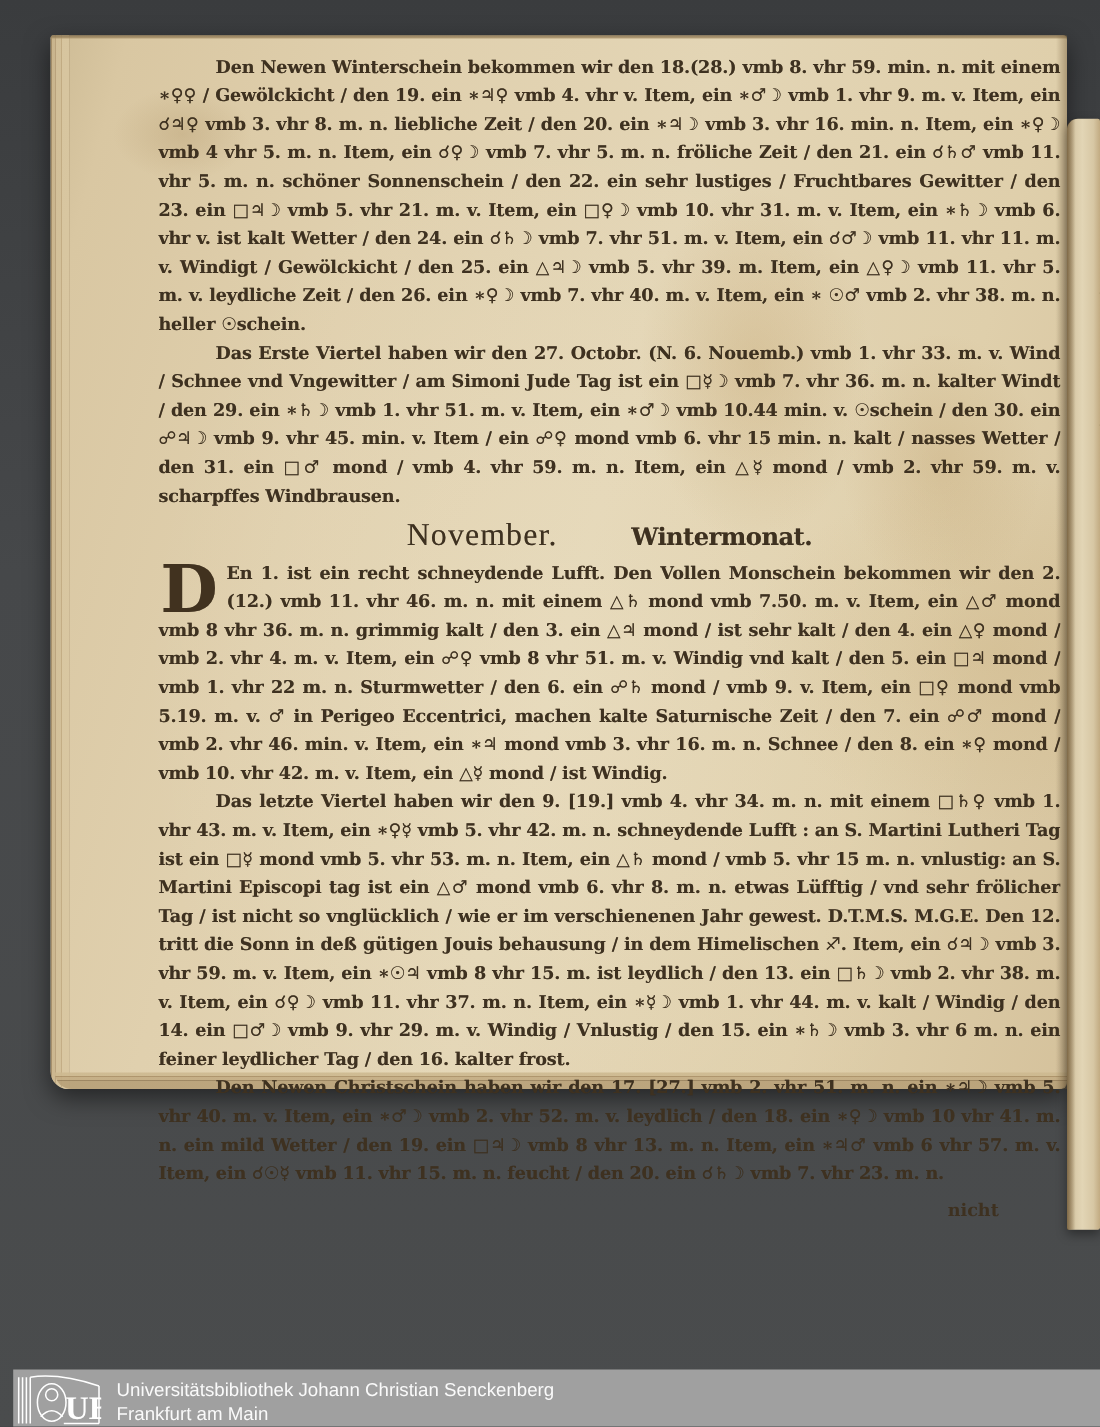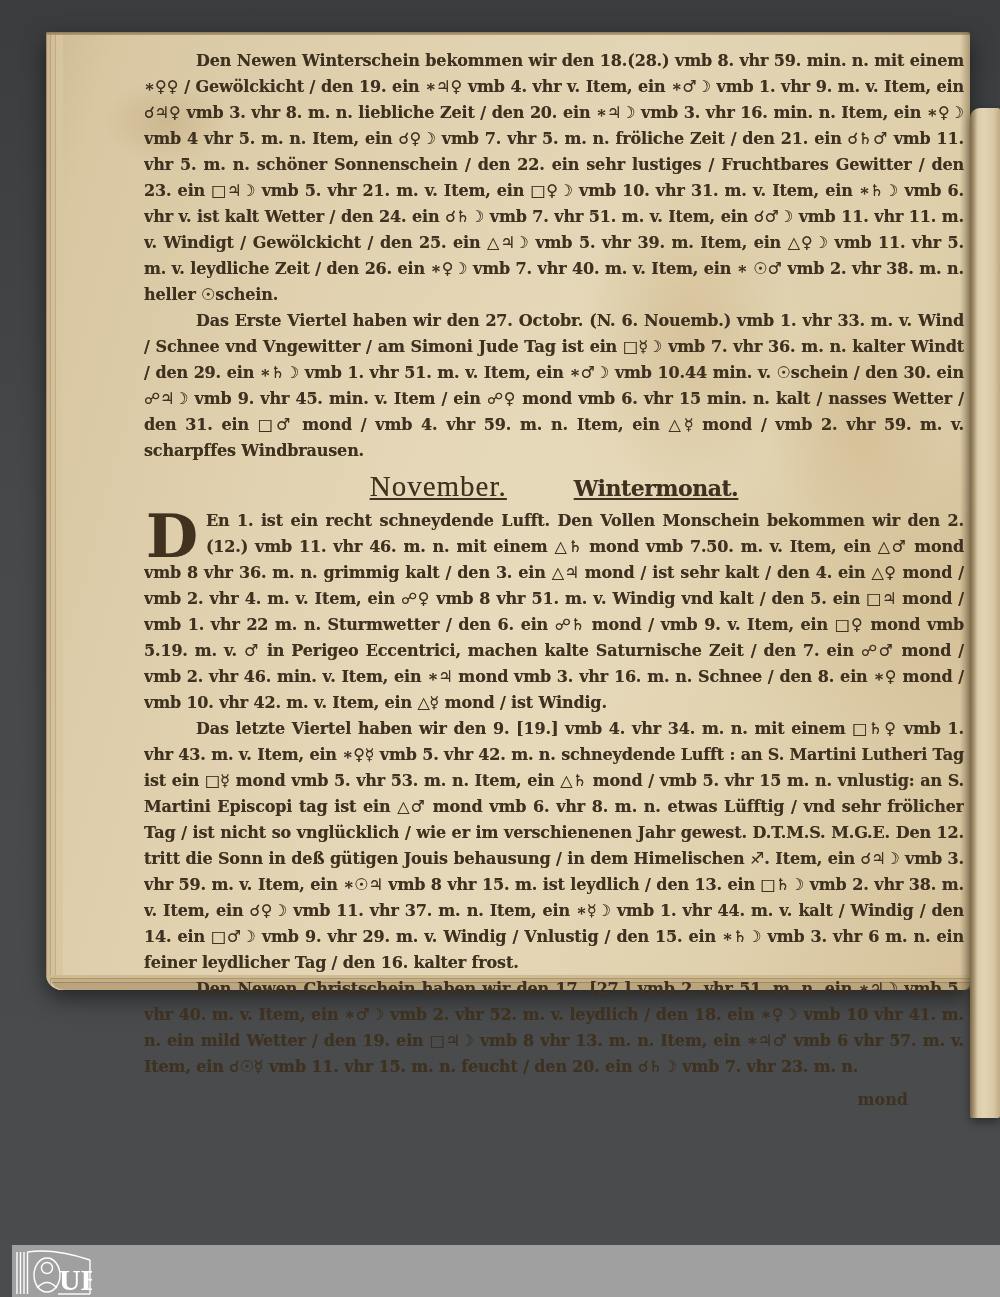--- a/index.html
+++ b/index.html
@@ -50,21 +50,21 @@
   
   .content{position:absolute;left:98px;top:16px;width:820px;height:1102px;overflow:hidden;
     font-size:16px;line-height:26px;font-weight:bold;letter-spacing:-.15px;
     color:#3e3120;text-align:justify;
     text-shadow:0 0 .6px rgba(62,49,32,.55);}
   .content p{margin:0;text-indent:52px;}
   .content p.dropcap-para{text-indent:0;}
   .drop-cap{float:left;font-size:60px;line-height:48px;padding:4px 8px 0 2px;
     font-weight:bold;color:#41321f;}
   .heading-row{display:flex;justify-content:center;gap:67px;align-items:baseline;
-    margin:9px 0 7px 0;text-indent:0;text-decoration:underline;}
+    margin:9px 0 7px 0;text-indent:0;}
   .heading-latin{font-size:29px;font-weight:normal;letter-spacing:1px;
     font-family:"Liberation Serif","DejaVu Serif",serif;}
   .heading-german{font-size:22px;font-weight:bold;letter-spacing:-.5px;}
   .catchword{position:absolute;right:62px;top:1058px;font-size:16px;font-weight:bold;
     color:#3e3120;}
 
   
   .footer-bar{position:absolute;left:0;bottom:0;width:1000px;height:52px;background:#a0a0a0;
     display:flex;align-items:flex-end;margin-left:12px;}
   .footer-logo{width:78px;height:48px;margin-left:2px;flex:0 0 auto;}
@@ -91,21 +91,21 @@
         <span class="heading-latin">November.</span>
         <span class="heading-german">Wintermonat.</span>
       </div>
 
       <p class="dropcap-para"><span class="drop-cap">D</span><span>En 1. ist ein recht schneydende Lufft.  Den Vollen Monschein bekommen wir den 2. (12.) vmb 11. vhr 46. m. n. mit einem △♄ mond vmb 7.50. m. v. Item, ein △♂ mond vmb 8 vhr 36. m. n. grimmig kalt / den 3. ein △♃ mond / ist sehr kalt / den 4. ein △♀ mond / vmb 2. vhr 4. m. v. Item, ein ☍♀ vmb 8 vhr 51. m. v. Windig vnd kalt / den 5. ein □♃ mond / vmb 1. vhr 22 m. n. Sturmwetter / den 6. ein ☍♄ mond / vmb 9. v. Item, ein □♀ mond vmb 5.19. m. v. ♂ in Perigeo Eccentrici, machen kalte Saturnische Zeit / den 7. ein ☍♂ mond / vmb 2. vhr 46. min. v. Item, ein ∗♃ mond vmb 3. vhr 16. m. n. Schnee / den 8. ein ∗♀ mond / vmb 10. vhr 42. m. v. Item, ein △☿ mond / ist Windig.</span></p>
 
       <p>Das letzte Viertel haben wir den 9. [19.] vmb 4. vhr 34. m. n. mit einem □♄♀ vmb 1. vhr 43. m. v. Item, ein ∗♀☿ vmb 5. vhr 42. m. n. schneydende Lufft : an S. Martini Lutheri Tag ist ein □☿ mond vmb 5. vhr 53. m. n. Item, ein △♄ mond / vmb 5. vhr 15 m. n. vnlustig: an S. Martini Episcopi tag ist ein △♂ mond vmb 6. vhr 8. m. n. etwas Lüfftig / vnd sehr frölicher Tag / ist nicht so vnglücklich / wie er im verschienenen Jahr gewest. D.T.M.S. M.G.E. Den 12. tritt die Sonn in deß gütigen Jouis behausung / in dem Himelischen ♐. Item, ein ☌♃☽ vmb 3. vhr 59. m. v. Item, ein ∗☉♃ vmb 8 vhr 15. m. ist leydlich / den 13. ein □♄☽ vmb 2. vhr 38. m. v. Item, ein ☌♀☽ vmb 11. vhr 37. m. n. Item, ein ∗☿☽ vmb 1. vhr 44. m. v. kalt / Windig / den 14. ein □♂☽ vmb 9. vhr 29. m. v. Windig / Vnlustig / den 15. ein ∗♄☽ vmb 3. vhr 6 m. n. ein feiner leydlicher Tag / den 16. kalter frost.</p>
       <p>Den Newen Christschein haben wir den 17. [27.] vmb 2. vhr 51. m. n. ein ∗♃☽ vmb 5. vhr 40. m. v. Item, ein ∗♂☽ vmb 2. vhr 52. m. v. leydlich / den 18. ein ∗♀☽ vmb 10 vhr 41. m. n. ein mild Wetter / den 19. ein □♃☽ vmb 8 vhr 13. m. n. Item, ein ∗♃♂ vmb 6 vhr 57. m. v. Item, ein ☌☉☿ vmb 11. vhr 15. m. n. feucht / den 20. ein ☌♄☽ vmb 7. vhr 23. m. n.</p>
     </div>
 
-    <div class="catchword">mond</div>
+    <div class="catchword">nicht</div>
   </div>
 
   <div class="page-strip">
     <div class="fold"></div>
     <div class="edge-fragments">
       <span>ſt</span>
       <span>♃</span>
       <span>m</span>
       <span>16</span>
       <span>v</span>
@@ -124,15 +124,19 @@
       <line x1="10" y1="3" x2="10" y2="45"></line>
       <line x1="13.5" y1="3" x2="13.5" y2="45"></line>
       <path d="M13.5,3 Q40,-1 76,11"></path>
       <line x1="76" y1="11" x2="76" y2="45"></line>
       <line x1="44" y1="45" x2="76" y2="45"></line>
       <ellipse cx="33" cy="26" rx="13" ry="17"></ellipse>
       <circle cx="33" cy="19" r="5.5"></circle>
       <path d="M23,39 Q33,28 43,39"></path>
       <text x="45" y="41" stroke="none" fill="#ffffff" font-size="30" font-weight="bold" font-family="Liberation Serif, DejaVu Serif, serif">UB</text>
     </svg>
+    <div class="footer-text">
+      <div>Universitätsbibliothek Johann Christian Senckenberg</div>
+      <div>Frankfurt am Main</div>
+    </div>
   </div>
 
 </div>
 
 </body></html>

